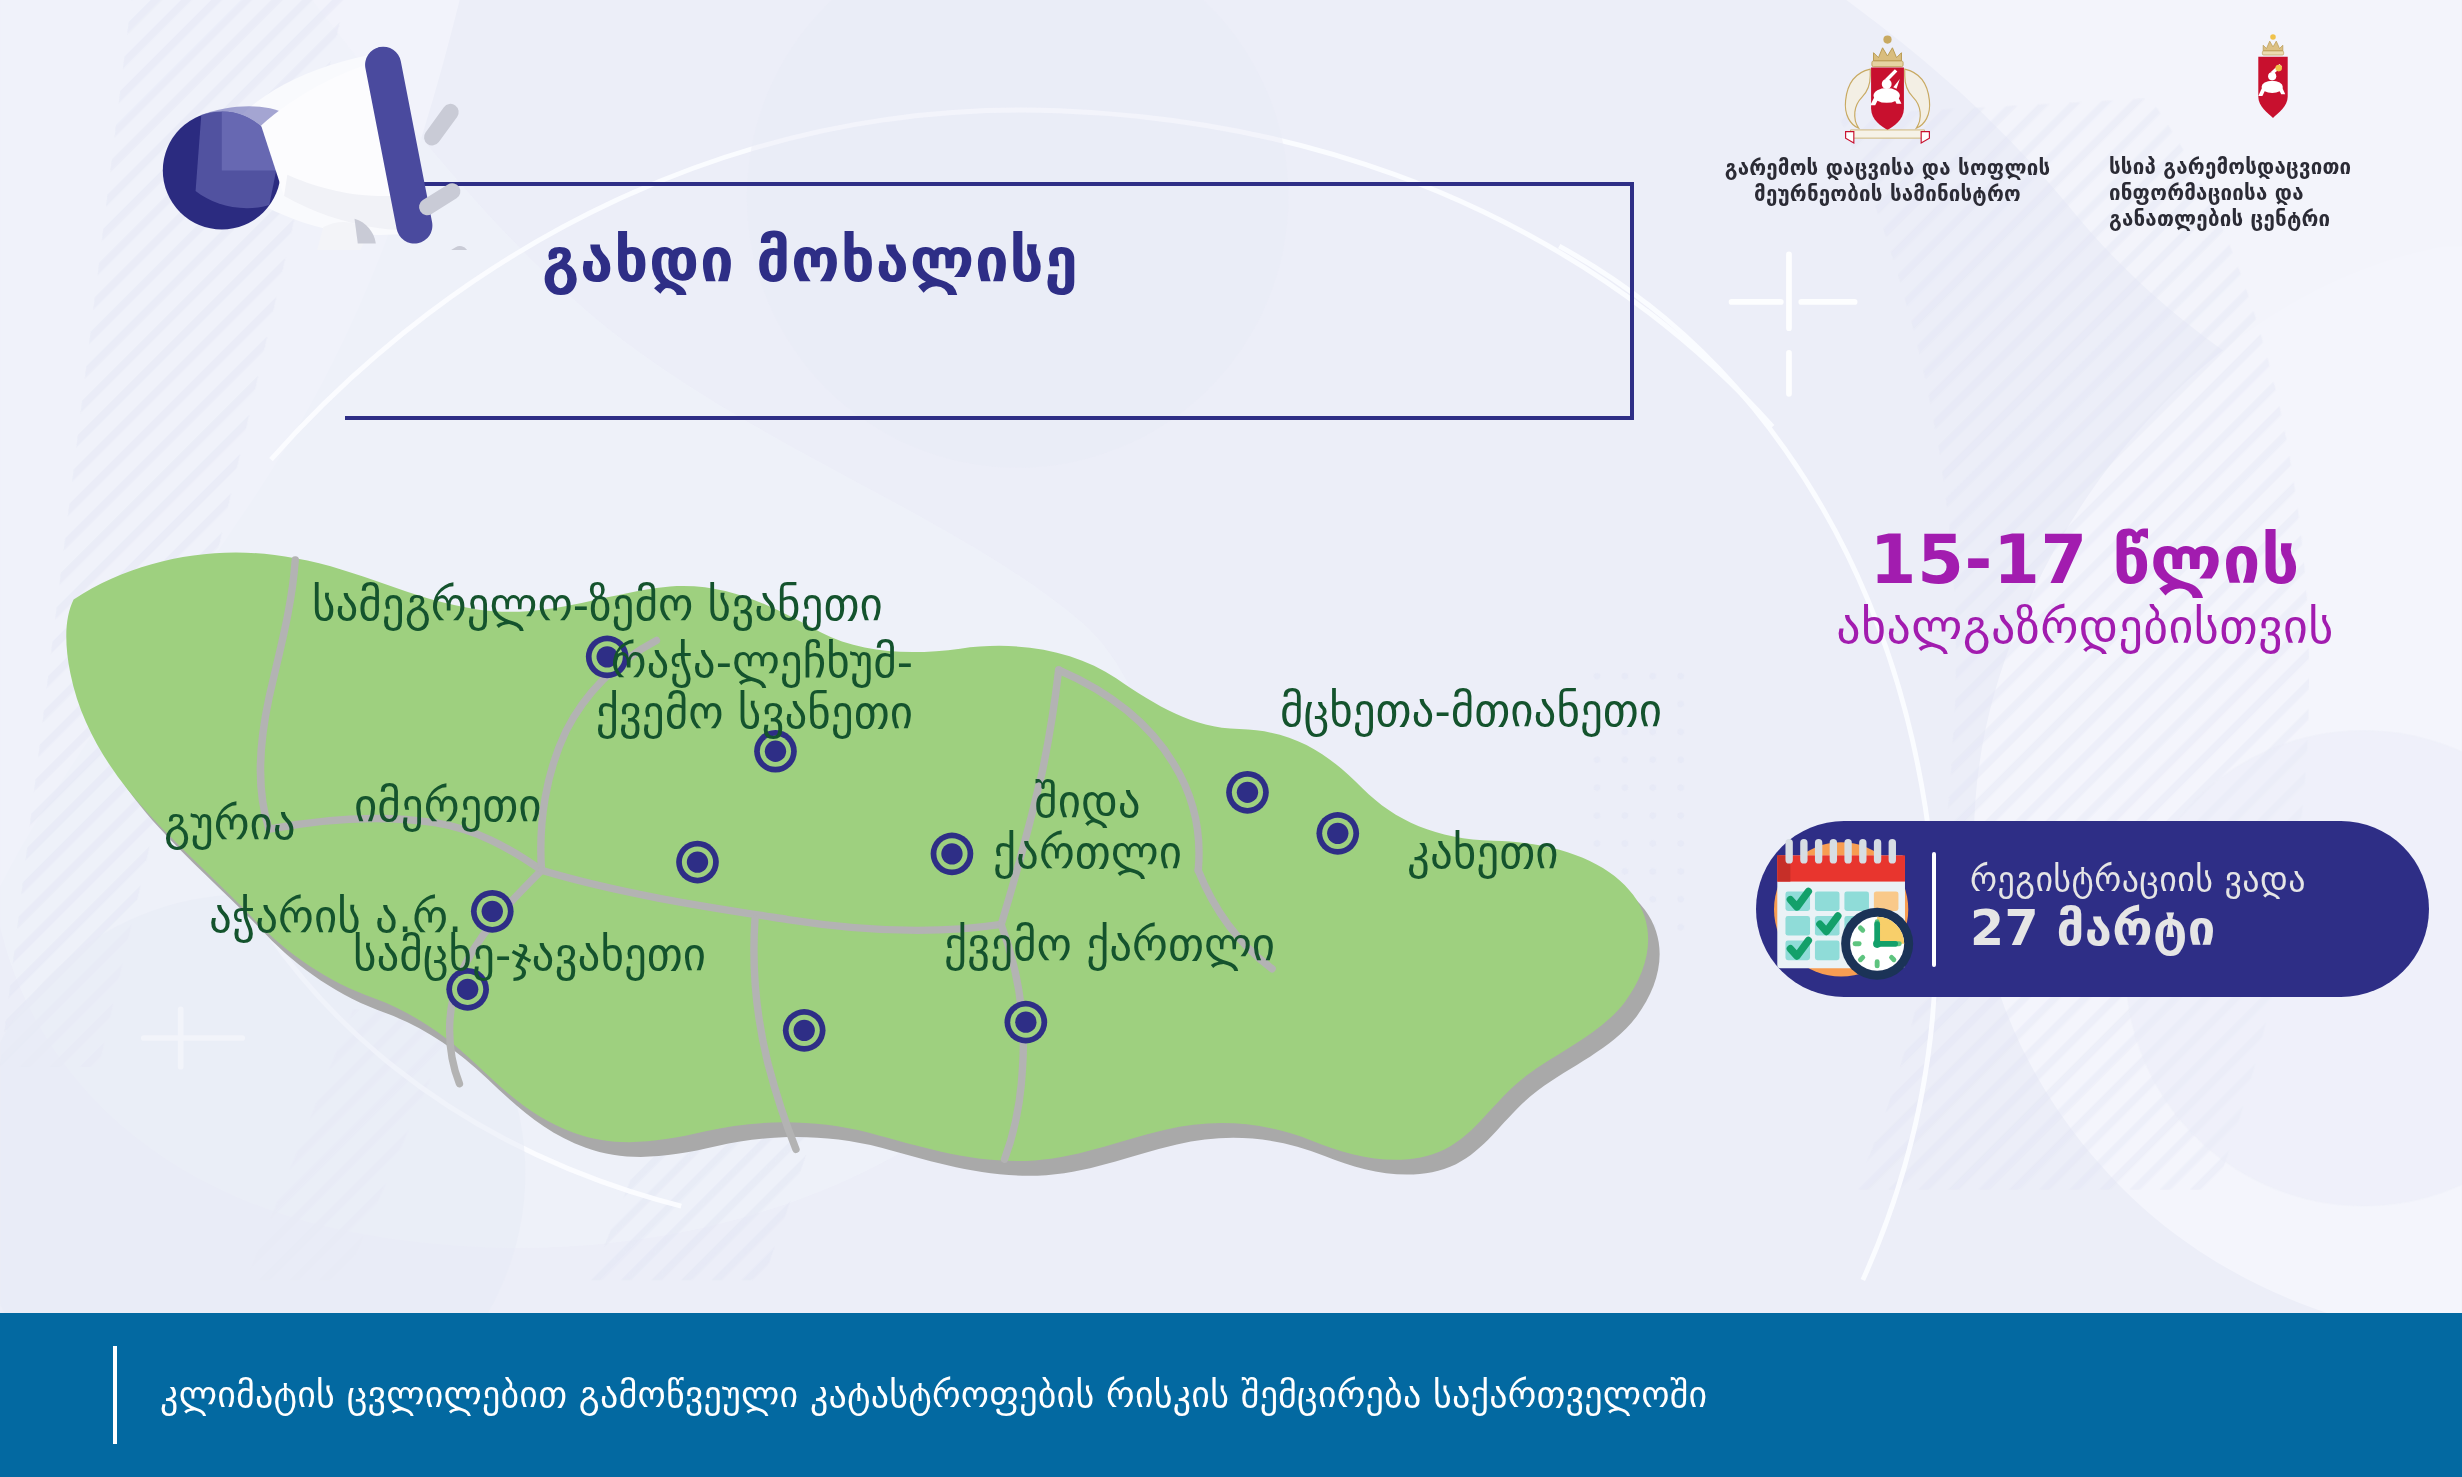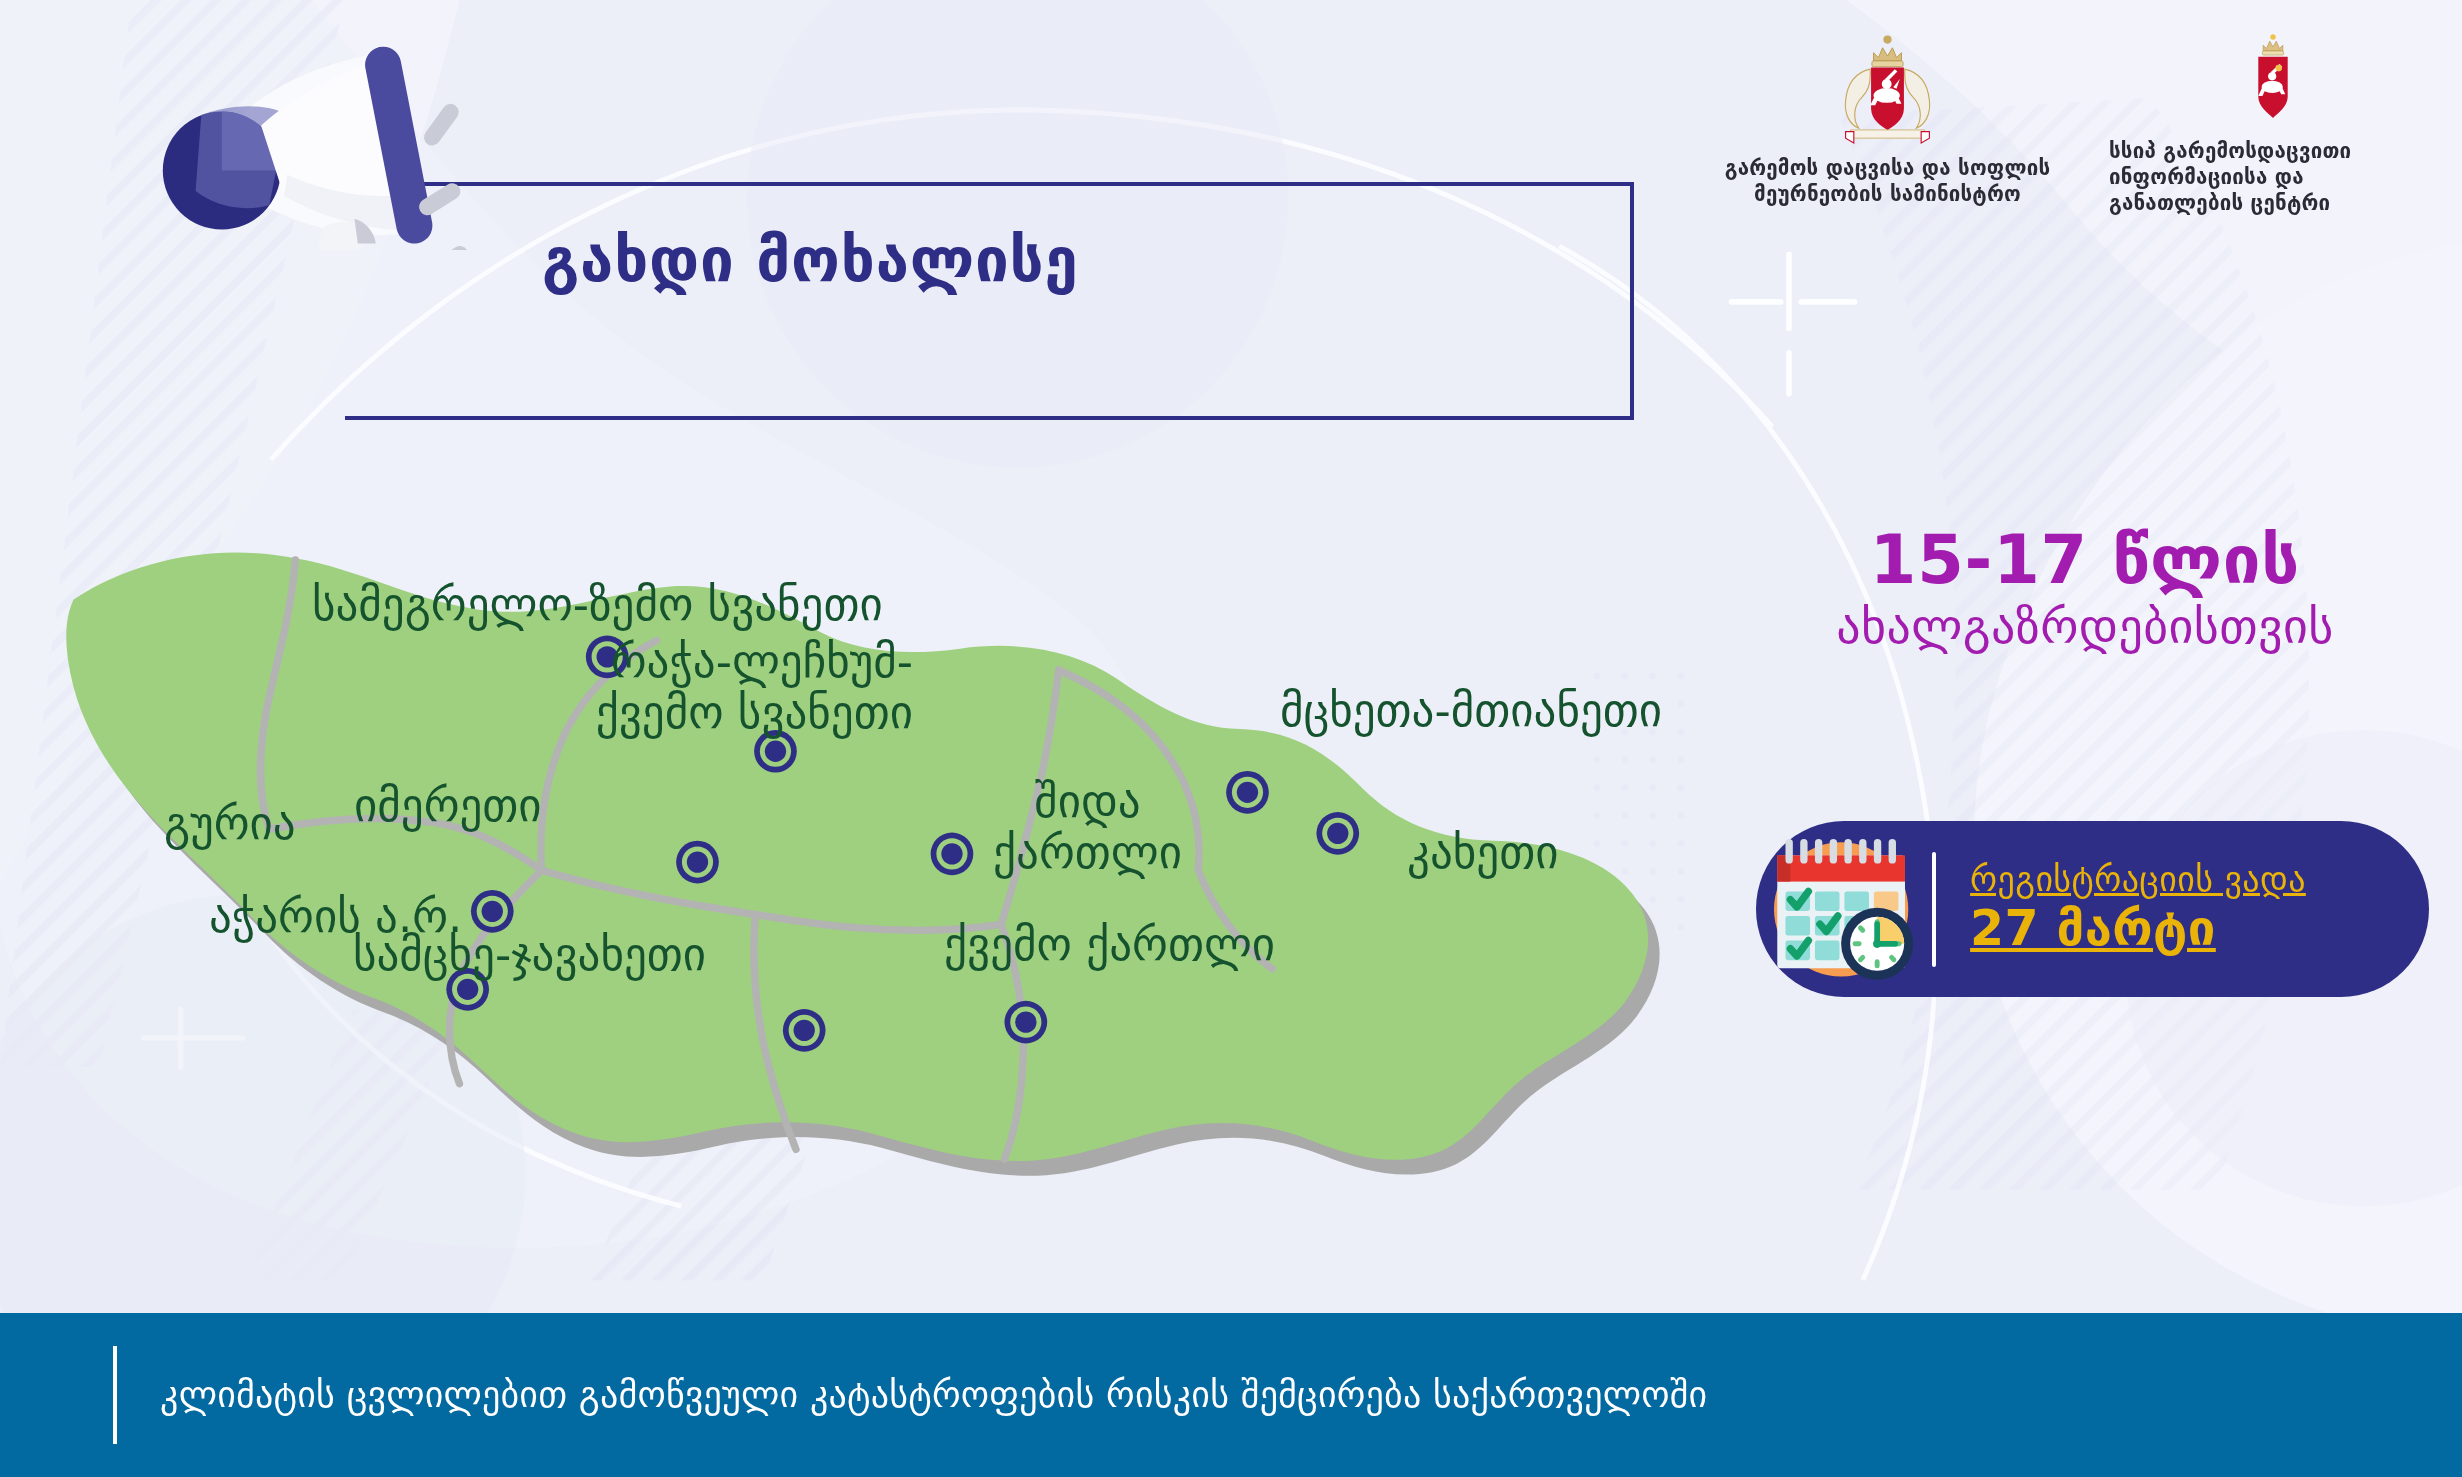--- a/index.html
+++ b/index.html
@@ -10,21 +10,21 @@
   }
   .stage{position:absolute;inset:0;overflow:hidden;}
 
   
   .bg-svg{position:absolute;inset:0;width:2462px;height:1477px;}
 
   
   .logos{position:absolute;left:1715px;top:33px;width:722px;height:222px;display:flex;gap:49px;}
   .logo-block{display:flex;flex-direction:column;align-items:center;}
   .logo-block.left{width:345px;}
-  .logo-block.right{width:328px;}
+  .logo-block.right{width:328px;gap:16px;}
   .logo-caption{
     margin-top:8.2px;text-align:center;color:#2b2b35;
     font-size:20.5px;font-weight:bold;line-height:1.26;letter-spacing:0.2px;
   }
   .logo-block.right .logo-caption{text-align:left;width:100%;}
 
   
   .megaphone{position:absolute;left:123px;top:37px;width:386px;height:213px;}
 
   
@@ -53,21 +53,21 @@
   .age-block{position:absolute;left:1724px;top:525px;width:722px;text-align:center;color:#a21caf;}
   .age-main{font-size:67px;font-weight:bold;line-height:1.06;letter-spacing:0.8px;}
   .age-sub{font-size:48px;line-height:1.08;margin-top:4.9px;letter-spacing:0.4px;}
 
   .deadline-pill{
     position:absolute;left:1756px;top:821px;width:673px;height:176px;
     background:#2e2e86;border-radius:89px;display:flex;align-items:center;gap:0;
   }
   .deadline-icon{width:176px;height:176px;flex:0 0 176px;position:relative;}
   .deadline-divider{width:4.1px;height:115px;background:#ffffff;flex:0 0 4.1px;border-radius:2.5px;}
-  .deadline-text{padding-left:34px;color:#eab308;text-decoration:underline;}
+  .deadline-text{padding-left:34px;color:#e5e5e5;}
   .deadline-label{font-size:34px;line-height:1.1;letter-spacing:0.4px;}
   .deadline-date{font-size:49px;font-weight:bold;line-height:1.12;margin-top:3.3px;letter-spacing:0.4px;}
 
   
   .banner{
     position:absolute;left:0;bottom:0;width:2462px;height:164px;
     background:#0369a1;display:flex;align-items:center;
   }
   .banner-rule{width:4.1px;height:98px;background:#ffffff;margin-left:113px;flex:0 0 4.1px;}
   .banner-text{margin-left:43px;color:#ffffff;font-size:36px;line-height:1.42;letter-spacing:0.2px;}

